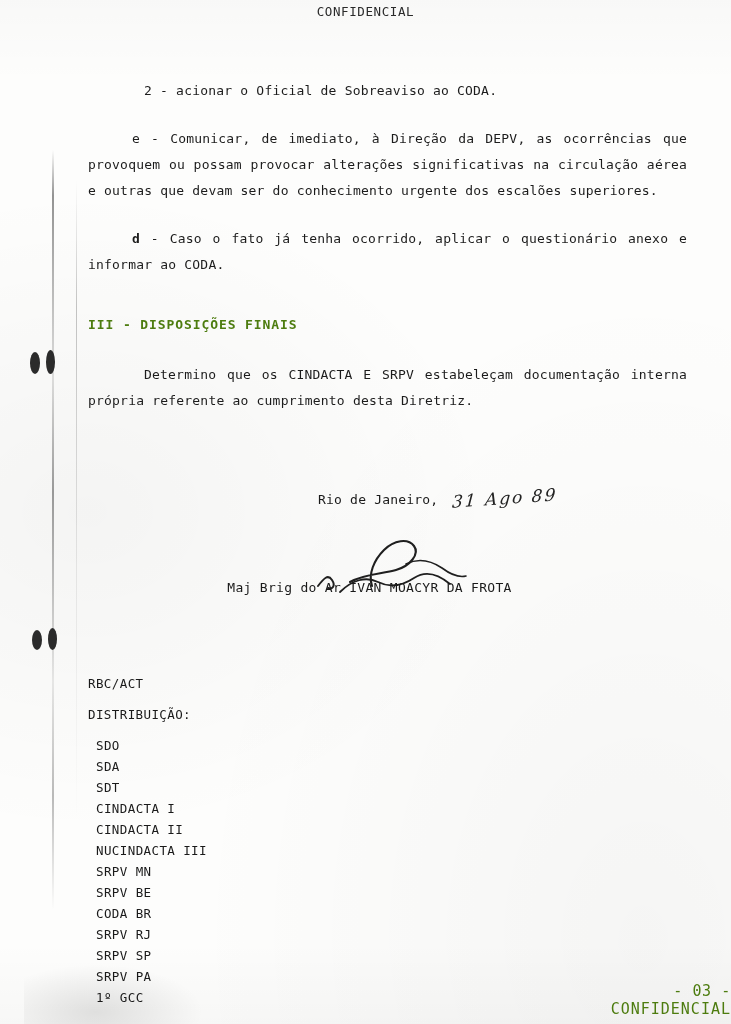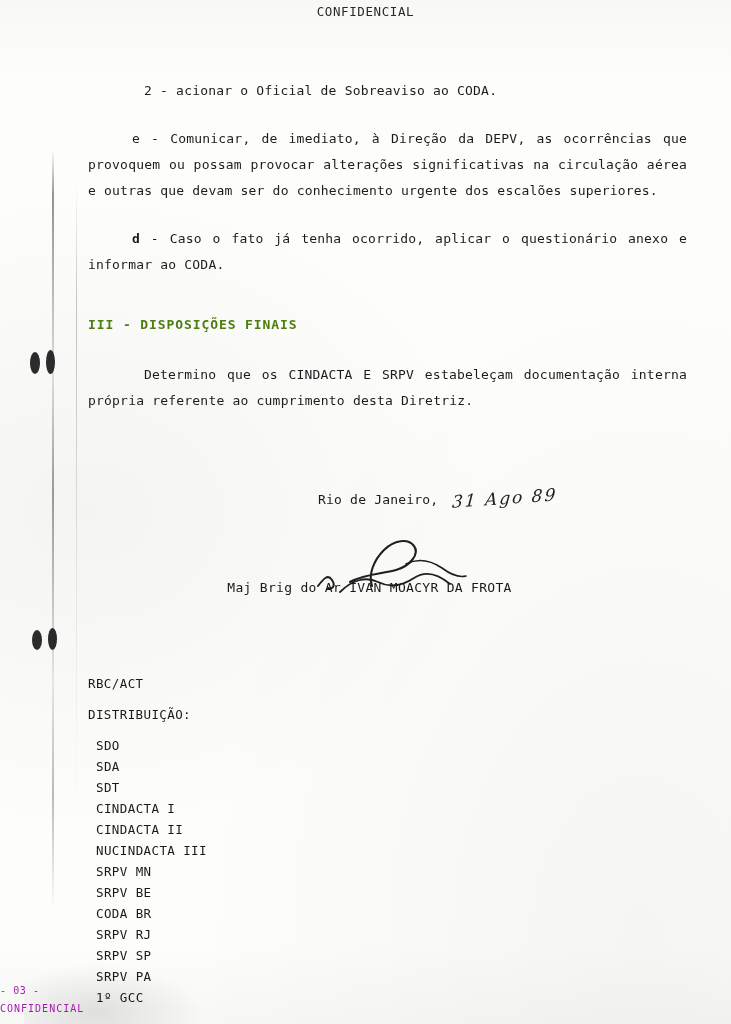--- a/index.html
+++ b/index.html
@@ -126,25 +126,25 @@
     margin: 0;
     padding: 0 0 0 8px;
   }
   .dist-list li { white-space: pre; }
 
   .footer {
     position: absolute;
     left: 0;
     right: 0;
     bottom: 6px;
-    text-align: left;
-    font-size: 10px;
+    text-align: right;
+    font-size: 15px;
     line-height: 18px;
     letter-spacing: 0.6px;
-    color: #a21caf;
+    color: #4d7c0f;
   }
   .page-number { display: block; }
   .classification-bottom { display: block; letter-spacing: 1px; }
 
   
   .streak {
     position: absolute;
     left: 52px;
     top: 150px;
     width: 2px;

